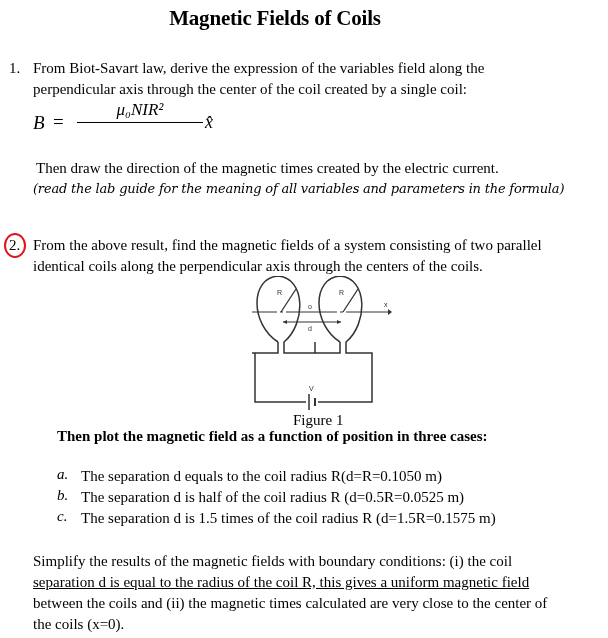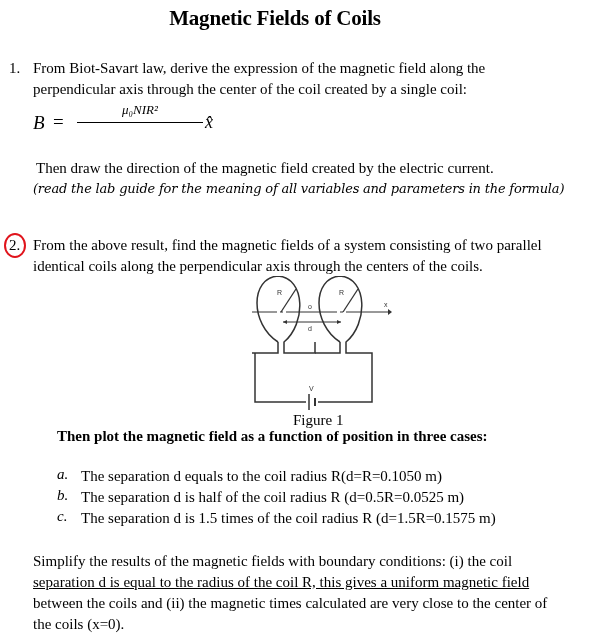--- a/index.html
+++ b/index.html
@@ -11,51 +11,51 @@
       position: absolute; left: 0; top: 6px; width: 550px; text-align: center;
       font-size: 21px; font-weight: bold; letter-spacing: -0.2px;
     }
     .line { position: absolute; font-size: 15px; line-height: 20px; white-space: nowrap; }
     .num { position: absolute; font-size: 15px; line-height: 20px; }
     .italic-note { font-style: italic; font-family: "DejaVu Serif", serif; font-size: 13px; letter-spacing: -0.2px; }
     .formula { position: absolute; left: 33px; top: 100px; height: 44px; }
     .formula .lhs { position: absolute; left: 0; top: 12px; font-size: 19px; font-style: italic; }
     .formula .eq { position: absolute; left: 20px; top: 11px; font-size: 19px; }
     .formula .frac { position: absolute; left: 44px; top: 0; width: 126px; text-align: center; }
-    .formula .numer { font-size: 13px; font-style: italic; height: 20px; line-height: 20px; }
+    .formula .numer { font-size: 17px; font-style: italic; height: 20px; line-height: 20px; }
     .formula .bar { height: 1px; background: #000; margin: 2px 0 1px 0; }
     .formula .denom { font-size: 16px; height: 20px; line-height: 20px; }
     .formula .hat { position: absolute; left: 172px; top: 12px; font-size: 18px; font-style: italic; }
     .circle-mark {
       position: absolute; left: 4px; top: 233px; width: 22px; height: 25px;
       border: 2px solid #e0141c; border-radius: 50%; box-sizing: border-box;
     }
     .fig { position: absolute; left: 252px; top: 276px; }
     .case-label { position: absolute; font-style: italic; font-size: 15px; }
   </style>
 </head>
 <body>
 
 <div class="title">Magnetic Fields of Coils</div>
 
 <div class="num" style="left:9px; top:58px;">1.</div>
-<div class="line" style="left:33px; top:58px;">From Biot-Savart law, derive the expression of the magnetic field along the</div>
+<div class="line" style="left:33px; top:58px;">From Biot-Savart law, derive the expression of the variables field along the</div>
 <div class="line" style="left:33px; top:79px;">perpendicular axis through the center of the coil created by a single coil:</div>
 
 <div class="formula">
   <span class="lhs">B</span>
   <span class="eq">=</span>
   <div class="frac">
     <div class="numer">μ₀NIR²</div>
     <div class="bar"></div>
   </div>
   <span class="hat">x̂</span>
 </div>
 
-<div class="line" style="left:36px; top:158px;">Then draw the direction of the magnetic field created by the electric current.</div>
+<div class="line" style="left:36px; top:158px;">Then draw the direction of the magnetic times created by the electric current.</div>
 <div class="line italic-note" style="left:33px; top:179px;">(read the lab guide for the meaning of all variables and parameters in the formula)</div>
 
 <div class="circle-mark"></div>
 <div class="num" style="left:9px; top:235px;">2.</div>
 <div class="line" style="left:33px; top:235px;">From the above result, find the magnetic fields of a system consisting of two parallel</div>
 <div class="line" style="left:33px; top:256px;">identical coils along the perpendicular axis through the centers of the coils.</div>
 
 <svg class="fig" width="140" height="148" viewBox="0 0 140 148">
 
   <path d="M26,66 C-2,48 -2,2 26,0 C54,2 54,48 32,66 L32,77 L63,77 L63,66" fill="none" stroke="#333" stroke-width="1.5"></path>

